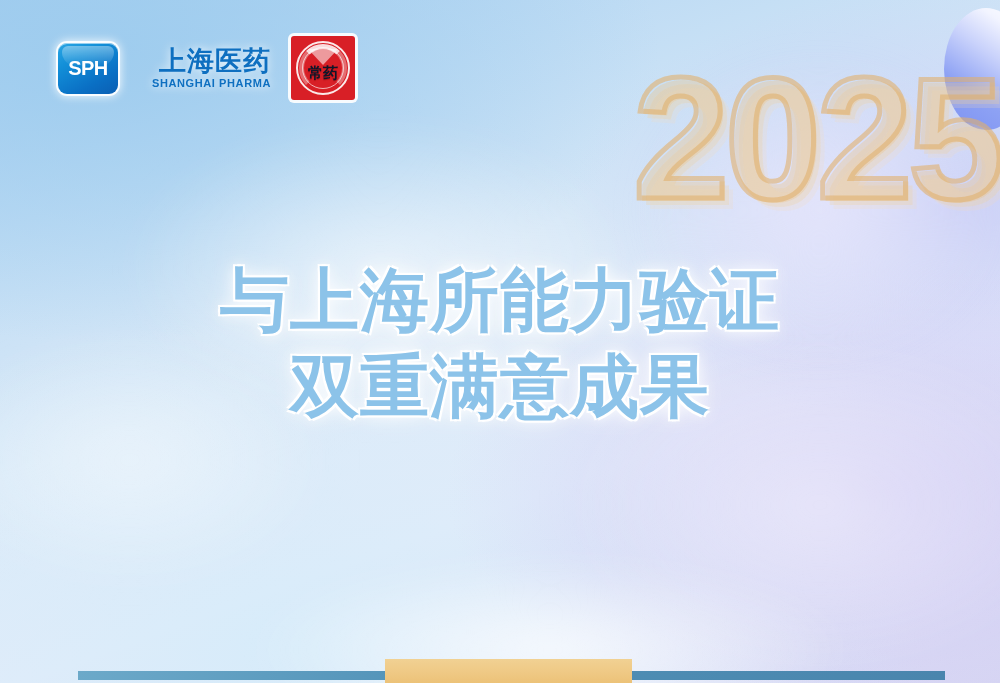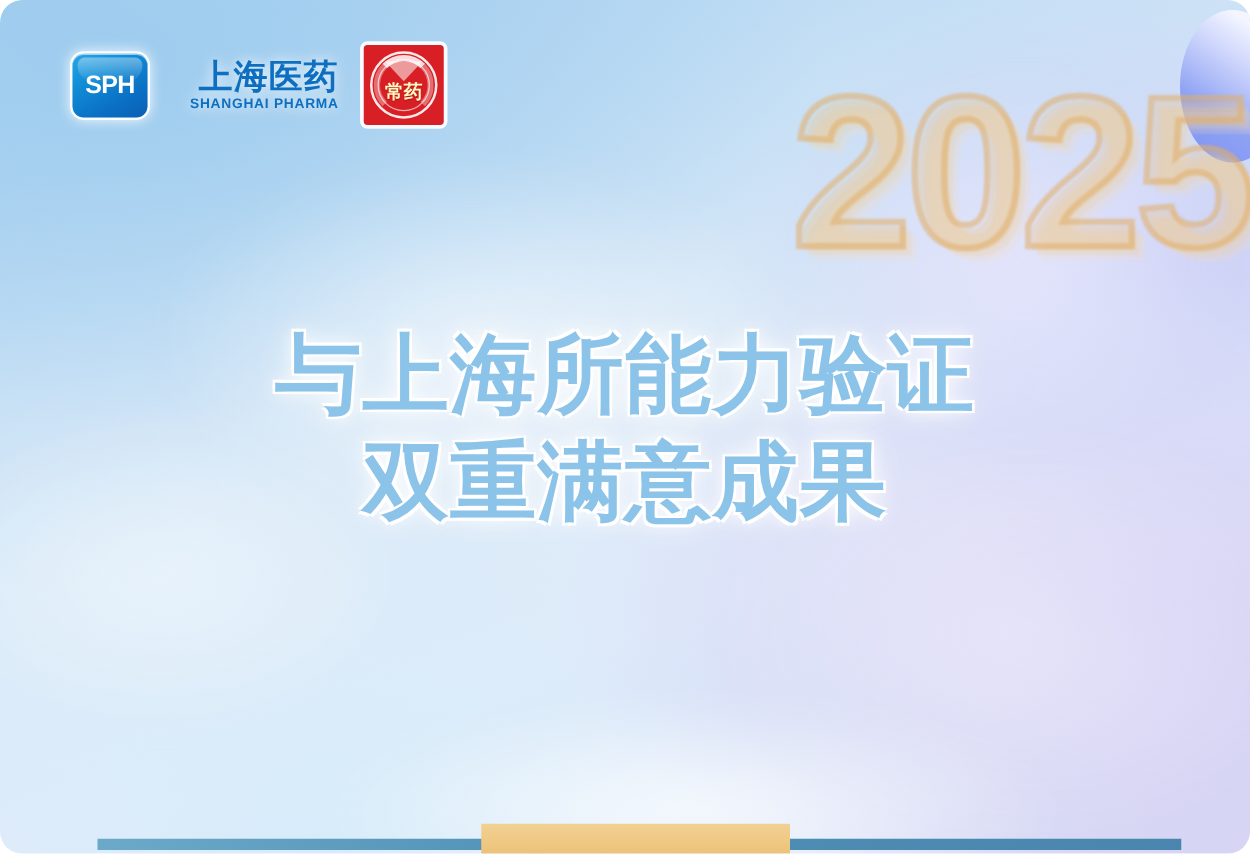--- a/index.html
+++ b/index.html
@@ -15,21 +15,20 @@
     position: relative;
     width: 1000px;
     height: 683px;
     overflow: hidden;
     background:
       radial-gradient(ellipse 70% 55% at 88% 72%, rgba(206,200,244,0.80) 0%, rgba(206,200,244,0.0) 62%),
       radial-gradient(ellipse 60% 50% at 96% 30%, rgba(196,198,246,0.70) 0%, rgba(196,198,246,0.0) 65%),
       radial-gradient(ellipse 80% 60% at 10% 8%, rgba(155,203,238,0.85) 0%, rgba(155,203,238,0.0) 70%),
       radial-gradient(ellipse 90% 70% at 30% 95%, rgba(214,236,250,0.95) 0%, rgba(214,236,250,0.0) 70%),
       linear-gradient(160deg, #a8cfef 0%, #bfdcf4 22%, #dbeaf8 46%, #e6ecfa 66%, #dfe0f6 84%, #d7d6f3 100%);
-    border-radius: 18px;
   }
 
   
   .haze {
     position: absolute;
     border-radius: 50%;
     pointer-events: none;
   }
   .haze-a {
     left: 120px; top: 120px; width: 520px; height: 300px;
@@ -175,21 +174,21 @@
     left: 8px; top: 8px; right: 8px; bottom: 8px;
     border-radius: 50%;
     border-top: 5px solid rgba(255,255,255,0.85);
     border-left: 5px solid rgba(255,255,255,0.35);
     border-right: 5px solid rgba(255,255,255,0.35);
     border-bottom: 5px solid transparent;
   }
   .cy-text {
     position: relative;
     z-index: 3;
-    color: #fef9c3;
+    color: #0f172a;
     font-size: 15px;
     font-weight: bold;
     letter-spacing: 0px;
     margin-top: 10px;
     text-shadow: 0 1px 1px rgba(120,0,0,0.45);
   }
 
   
   .year {
     position: absolute;

